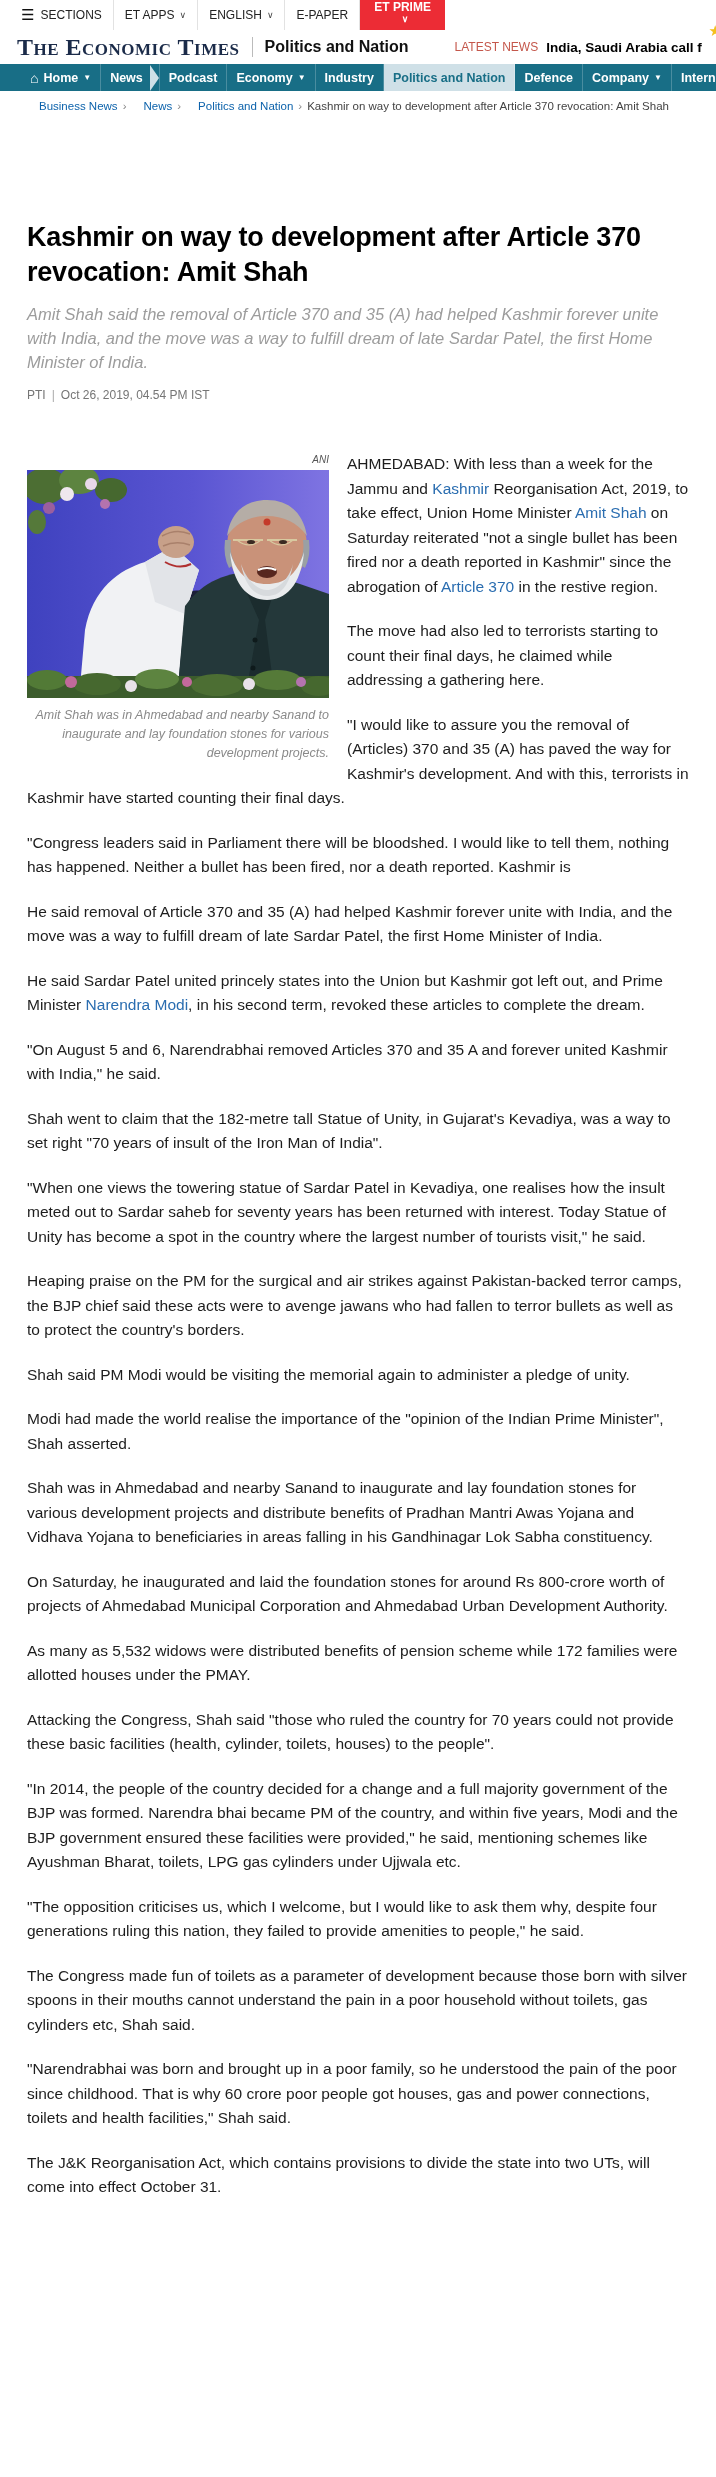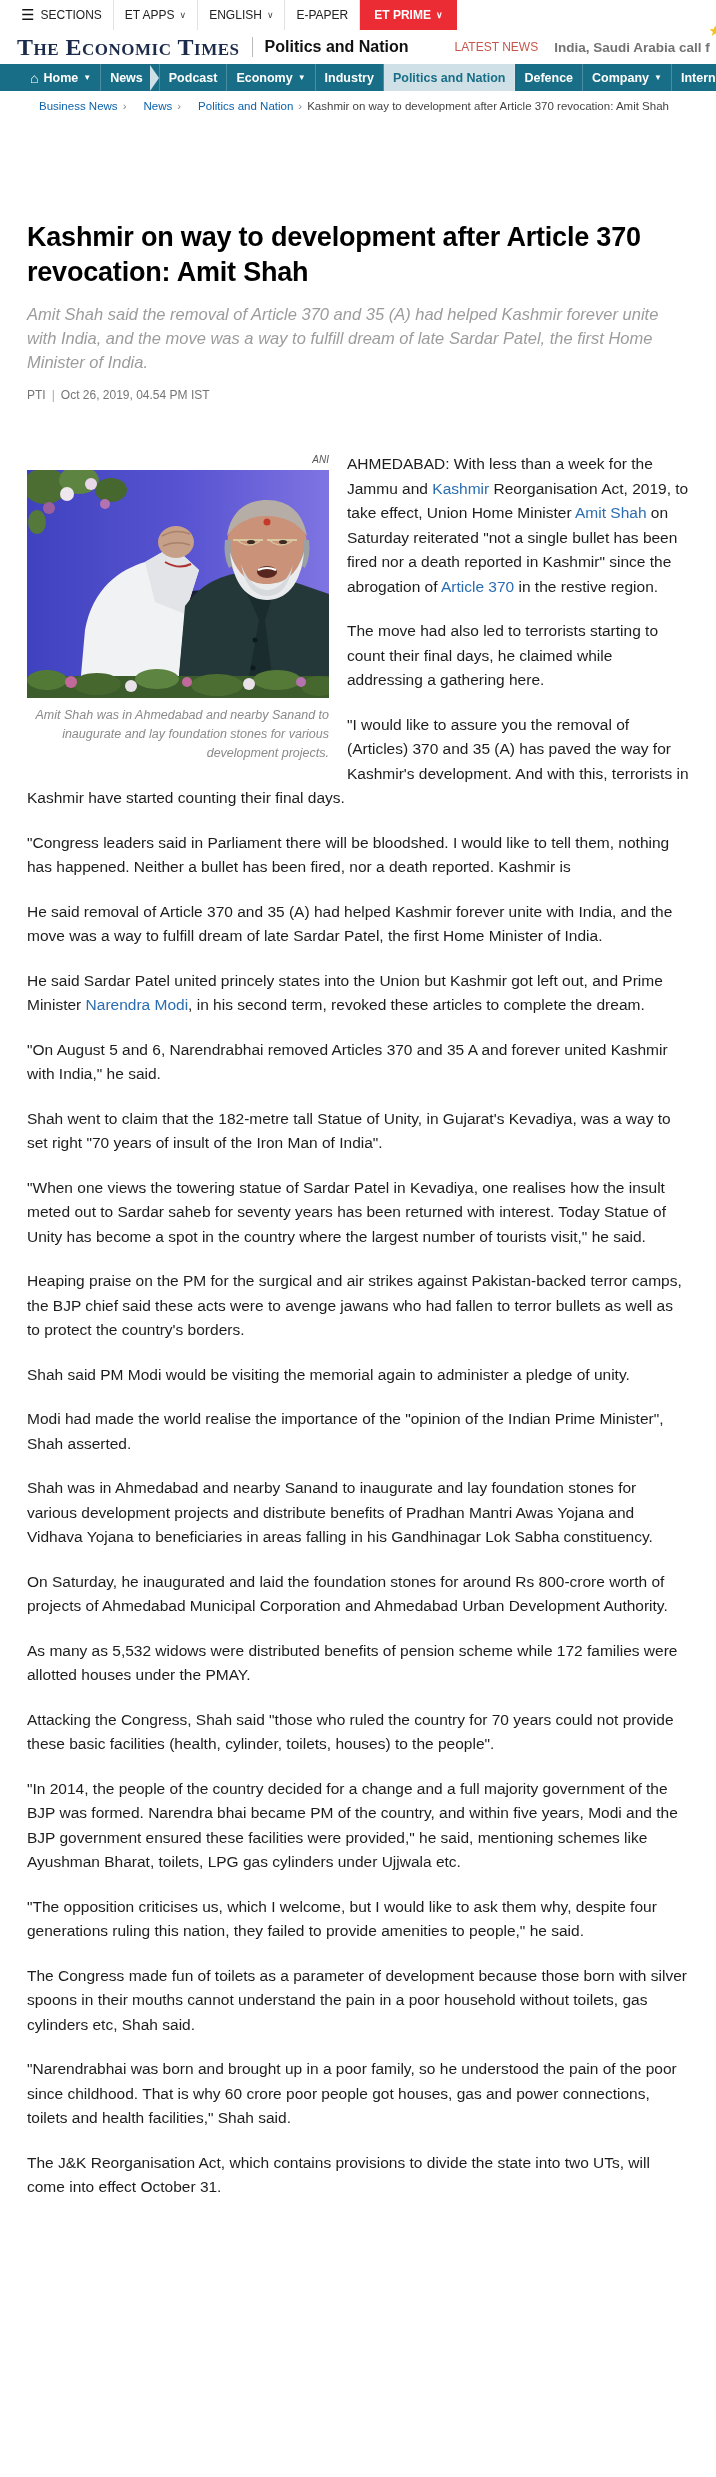--- a/index.html
+++ b/index.html
@@ -8,36 +8,36 @@
 
   
   .topbar { display:flex; align-items:stretch; height:30px; background:#fff;
     font-size:12px; color:#222; position:relative; }
   .topbar-item { display:flex; align-items:center; padding:0 11px;
     border-right:1px solid #e2e2e2; white-space:nowrap; cursor:pointer; }
   .topbar-item:first-child { padding-left:21px; }
   .hamburger { font-size:15px; margin-right:6px; color:#111; }
   .caret { font-size:9px; margin-left:5px; color:#444; }
   .prime { background:#ec2c35; color:#fff; font-weight:bold; border-right:none;
-    padding:0 14px; }
+    padding:0 14px;flex-direction:column; }
   .prime .caret{ color:#fff; }
   .corner-star { position:absolute; right:-6px; top:22px; color:#f4c01e;
     font-size:15px; }
 
   
   .masthead { display:flex; align-items:center; height:34px; padding-left:17px;
     overflow:hidden; white-space:nowrap; }
   .logo { font-family:"Liberation Serif", serif; font-weight:bold;
     font-variant:small-caps; font-size:24px; color:#1b2b49; letter-spacing:0.5px; }
   .mast-divider { width:1px; height:20px; background:#bbb; margin:0 12px; }
   .mast-section { font-size:16px; font-weight:bold; color:#111; }
   .latest-wrap { display:flex; align-items:center; margin-left:46px; flex:1;
     overflow:hidden; }
-  .latest-label { color:#c4574b; font-size:12px; margin-right:16px; white-space:nowrap; }
-  .ticker { color:#737373; font-size:13.5px; font-weight:bold; white-space:nowrap; }
+  .latest-label { color:#c4574b; font-size:12px; margin-right:8px; white-space:nowrap; }
+  .ticker { color:#000000; font-size:13.5px; font-weight:bold; white-space:nowrap; }
 
   
   .nav { display:flex; align-items:stretch; height:27px; background:#186e86;
     padding-left:21px; overflow:hidden; white-space:nowrap; }
   .nav-item { display:flex; align-items:center; padding:0 9px; color:#fff;
     font-size:12.5px; font-weight:bold; border-right:1px solid rgba(255,255,255,0.22);
     cursor:pointer; }
   .nav-item.active { background:#cfe0e7; color:#186e86; }
   .nav-caret { font-size:8px; margin-left:5px; }
   .home-glyph { font-size:14px; margin-right:5px; }

